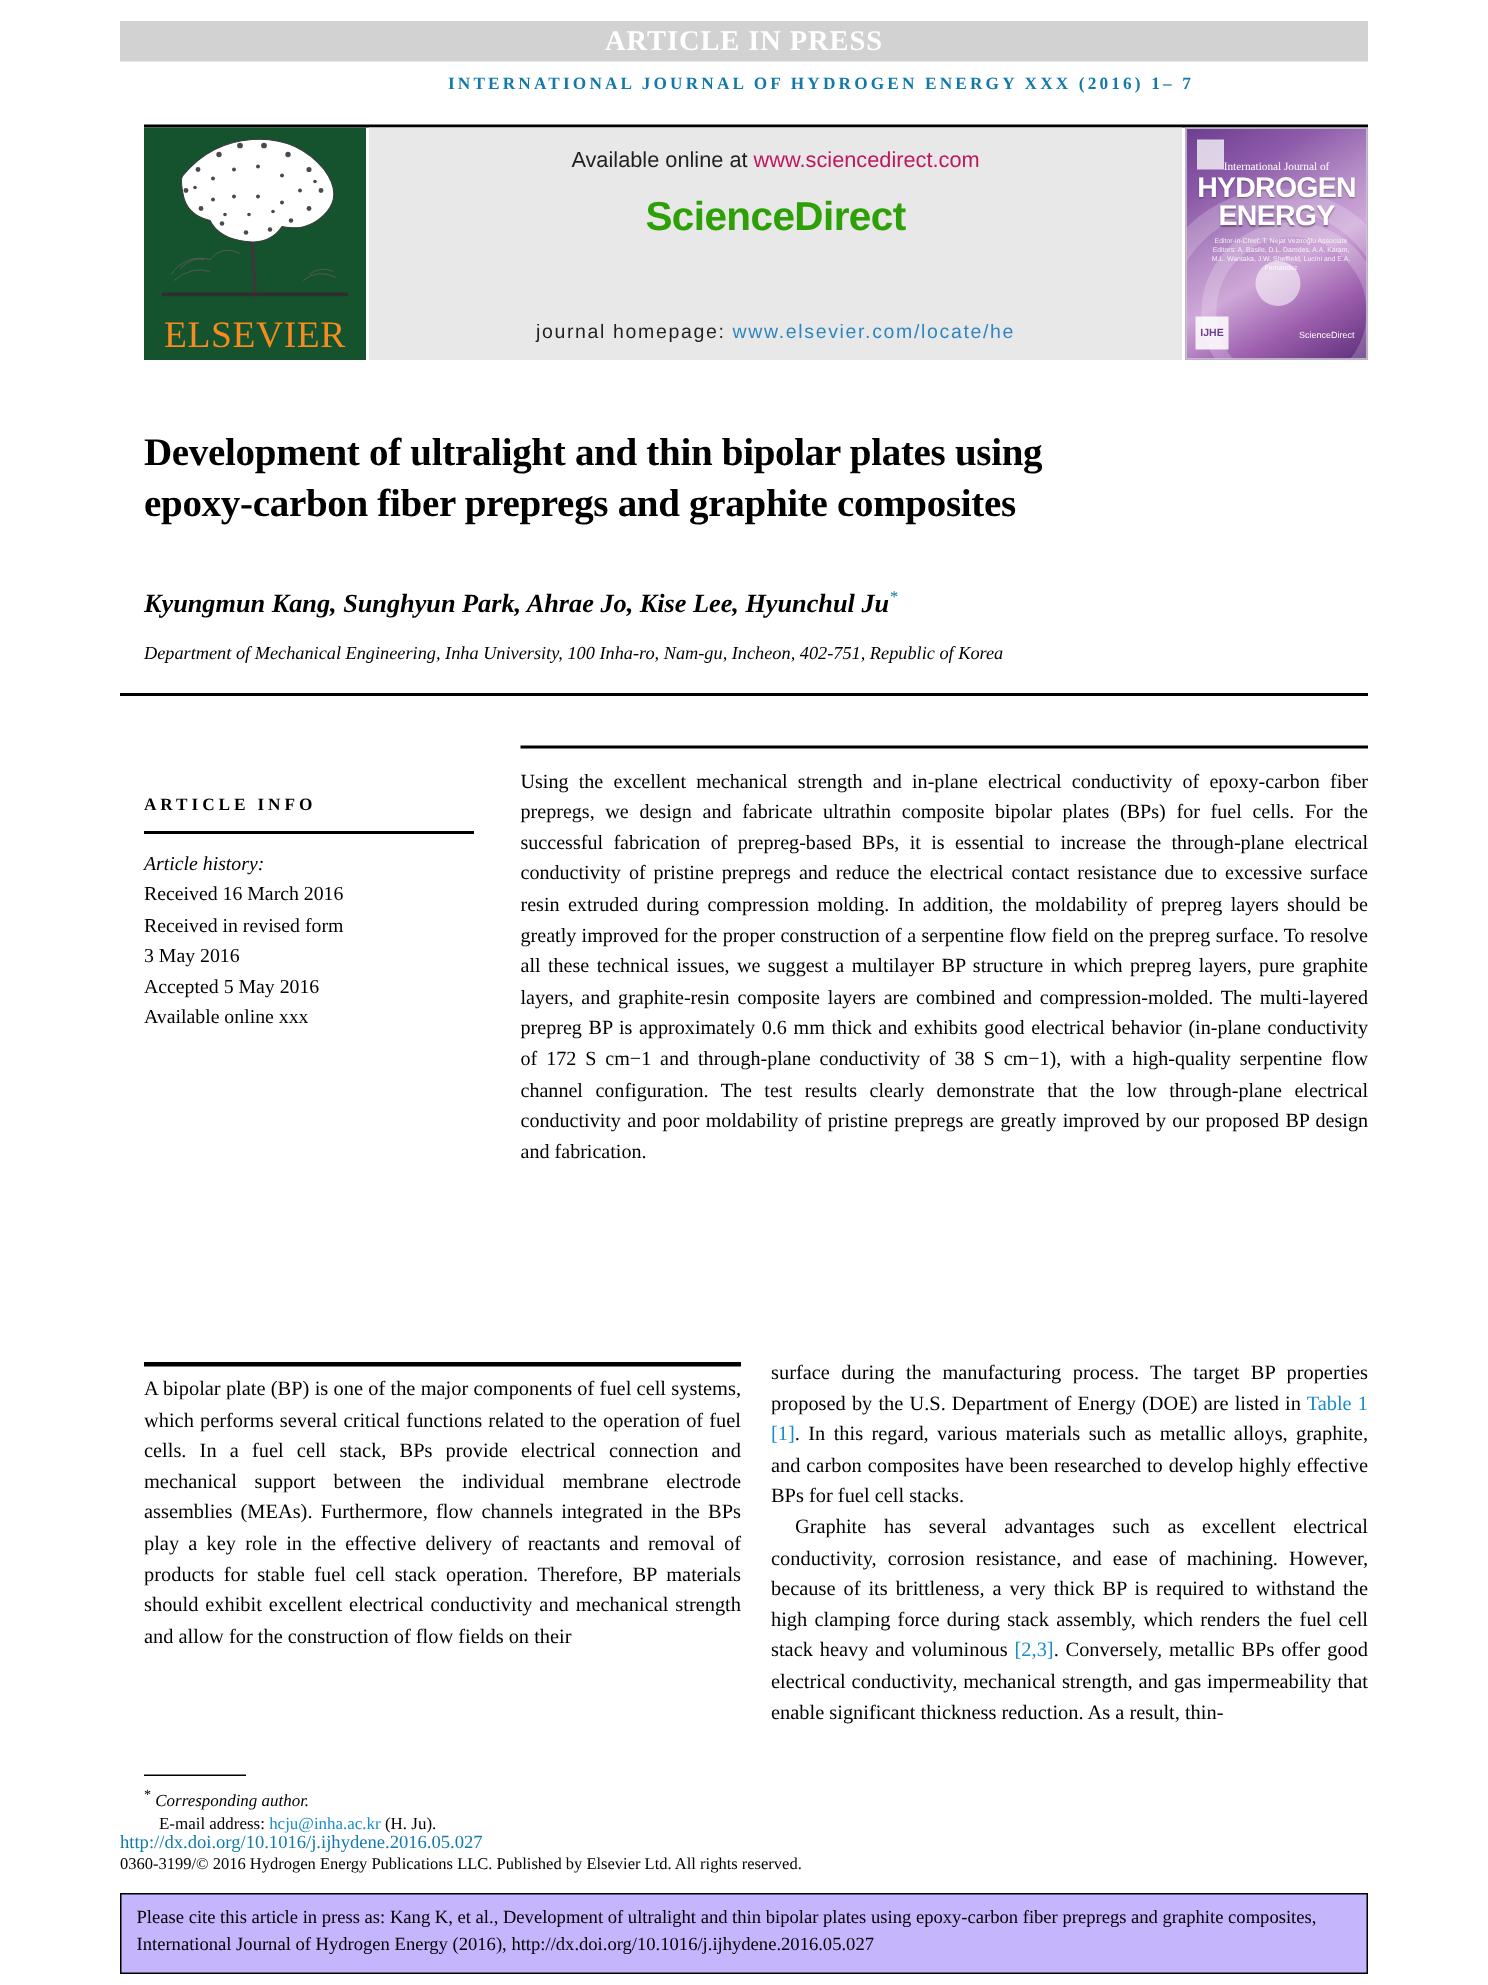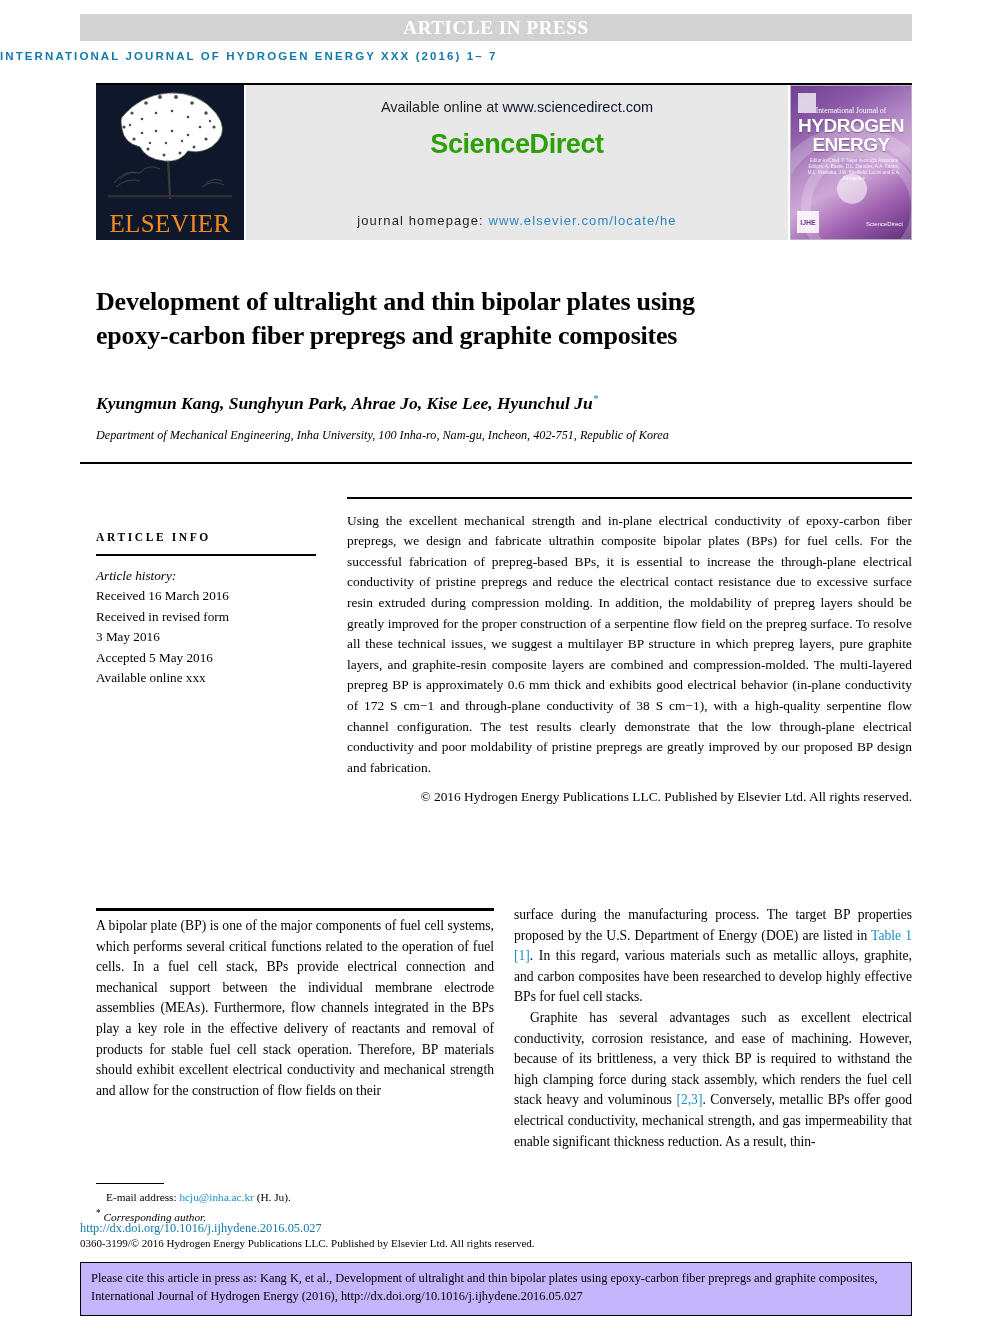--- a/index.html
+++ b/index.html
@@ -26,43 +26,43 @@
     font-family: Liberation Serif, serif;
     font-weight: bold;
     font-size: 19px;
     letter-spacing: 0.6px;
     color: #ffffff;
   }
 
   
   .running-head {
     position: absolute; left: 0; top: 50px; width: 796px;
-    text-align: left;
-    font-family: Liberation Sans, sans-serif;
+    text-align: right;
+    font-family: Liberation Serif, serif;
     font-weight: bold;
     font-size: 11.5px;
     letter-spacing: 2.1px;
     color: #1279ab;
   }
 
   
   .masthead-rule {
     position: absolute; left: 96px; top: 83px;
     width: 816px; height: 2px; background: #000;
   }
   .masthead {
     position: absolute; left: 96px; top: 85px;
     width: 816px; height: 155px;
     display: flex;
   }
   .elsevier-logo {
     width: 148px; height: 155px;
     position: relative;
     flex: 0 0 148px;
-    background: #0f172a;
+    background: #14532d;
   }
   .tree-svg { position: absolute; left: 6px; top: 2px; }
   .elsevier-word {
     position: absolute; bottom: 2px; left: 0; width: 148px;
     text-align: center;
     font-family: "Liberation Serif", serif;
     font-size: 25px;
     letter-spacing: 0.4px;
     color: #f68b1f;
   }
@@ -72,21 +72,21 @@
     position: relative;
     margin-left: 2px;
   }
   .sd-available {
     position: absolute; top: 14px; left: 0; width: 100%;
     text-align: center;
     font-family: "Liberation Sans", sans-serif;
     font-size: 14.5px;
     color: #231f20;
   }
-  .sd-available .lnk { color: #0f172a; margin-top: 48px; }
+  .sd-available .lnk { color: #be185d; margin-top: 48px; }
   .sd-wordmark {
     position: absolute; top: 44px; left: 0; width: 100%;
     text-align: center;
     font-family: "Liberation Sans", sans-serif;
     font-weight: bold;
     font-size: 27px;
     color: #2ea007;
     letter-spacing: -0.4px;
   }
   .sd-homepage {
@@ -364,40 +364,39 @@
     <div>Received in revised form</div>
     <div>3 May 2016</div>
     <div>Accepted 5 May 2016</div>
     <div>Available online xxx</div>
   </div>
 </div>
 
 <div class="col-abs">
   <div class="thin-rule"></div>
   <div class="abs-body">Using the excellent mechanical strength and in-plane electrical conductivity of epoxy-carbon fiber prepregs, we design and fabricate ultrathin composite bipolar plates (BPs) for fuel cells. For the successful fabrication of prepreg-based BPs, it is essential to increase the through-plane electrical conductivity of pristine prepregs and reduce the electrical contact resistance due to excessive surface resin extruded during compression molding. In addition, the moldability of prepreg layers should be greatly improved for the proper construction of a serpentine flow field on the prepreg surface. To resolve all these technical issues, we suggest a multilayer BP structure in which prepreg layers, pure graphite layers, and graphite-resin composite layers are combined and compression-molded. The multi-layered prepreg BP is approximately 0.6 mm thick and exhibits good electrical behavior (in-plane conductivity of 172 S cm−1 and through-plane conductivity of 38 S cm−1), with a high-quality serpentine flow channel configuration. The test results clearly demonstrate that the low through-plane electrical conductivity and poor moldability of pristine prepregs are greatly improved by our proposed BP design and fabrication.</div>
-  <div class="abs-copy">© 2016 Hydrogen Energy Publications LLC. Published by Elsevier Ltd. All rights reserved.</div>
 </div>
 
 <div class="body-rule"></div>
 
 <div class="col-left">
   <p class="para">A bipolar plate (BP) is one of the major components of fuel cell systems, which performs several critical functions related to the operation of fuel cells. In a fuel cell stack, BPs provide electrical connection and mechanical support between the individual membrane electrode assemblies (MEAs). Furthermore, flow channels integrated in the BPs play a key role in the effective delivery of reactants and removal of products for stable fuel cell stack operation. Therefore, BP materials should exhibit excellent electrical conductivity and mechanical strength and allow for the construction of flow fields on their</p>
 </div>
 
 <div class="col-right">
   <p class="para"><span>surface during the manufacturing process. The target BP properties proposed by the U.S. Department of Energy (DOE) are listed in </span><span class="lnk-blue">Table 1 [1]</span><span>. In this regard, various materials such as metallic alloys, graphite, and carbon composites have been researched to develop highly effective BPs for fuel cell stacks.</span></p>
   <p class="para"><span>Graphite has several advantages such as excellent electrical conductivity, corrosion resistance, and ease of machining. However, because of its brittleness, a very thick BP is required to withstand the high clamping force during stack assembly, which renders the fuel cell stack heavy and voluminous </span><span class="lnk-blue">[2,3]</span><span>. Conversely, metallic BPs offer good electrical conductivity, mechanical strength, and gas impermeability that enable significant thickness reduction. As a result, thin-</span></p>
 </div>
 
 <div class="fn-rule"></div>
 <div class="footnote">
-  <div style="padding-left:10px">
-    <span>E-mail address: </span><span class="lnk-blue">hcju@inha.ac.kr</span><span> (H. Ju).</span>
-  </div>
   <div>
     <sup>*</sup>
     <span class="ital">Corresponding author.</span>
   </div>
+  <div style="padding-left:10px">
+    <span>E-mail address: </span><span class="lnk-blue">hcju@inha.ac.kr</span><span> (H. Ju).</span>
+  </div>
 </div>
 <div class="doi-line">http://dx.doi.org/10.1016/j.ijhydene.2016.05.027</div>
 <div class="issn-line">0360-3199/© 2016 Hydrogen Energy Publications LLC. Published by Elsevier Ltd. All rights reserved.</div>
 
 <div class="cite-box">Please cite this article in press as: Kang K, et al., Development of ultralight and thin bipolar plates using epoxy-carbon fiber prepregs and graphite composites, International Journal of Hydrogen Energy (2016), http://dx.doi.org/10.1016/j.ijhydene.2016.05.027</div>
 
 </body></html>

